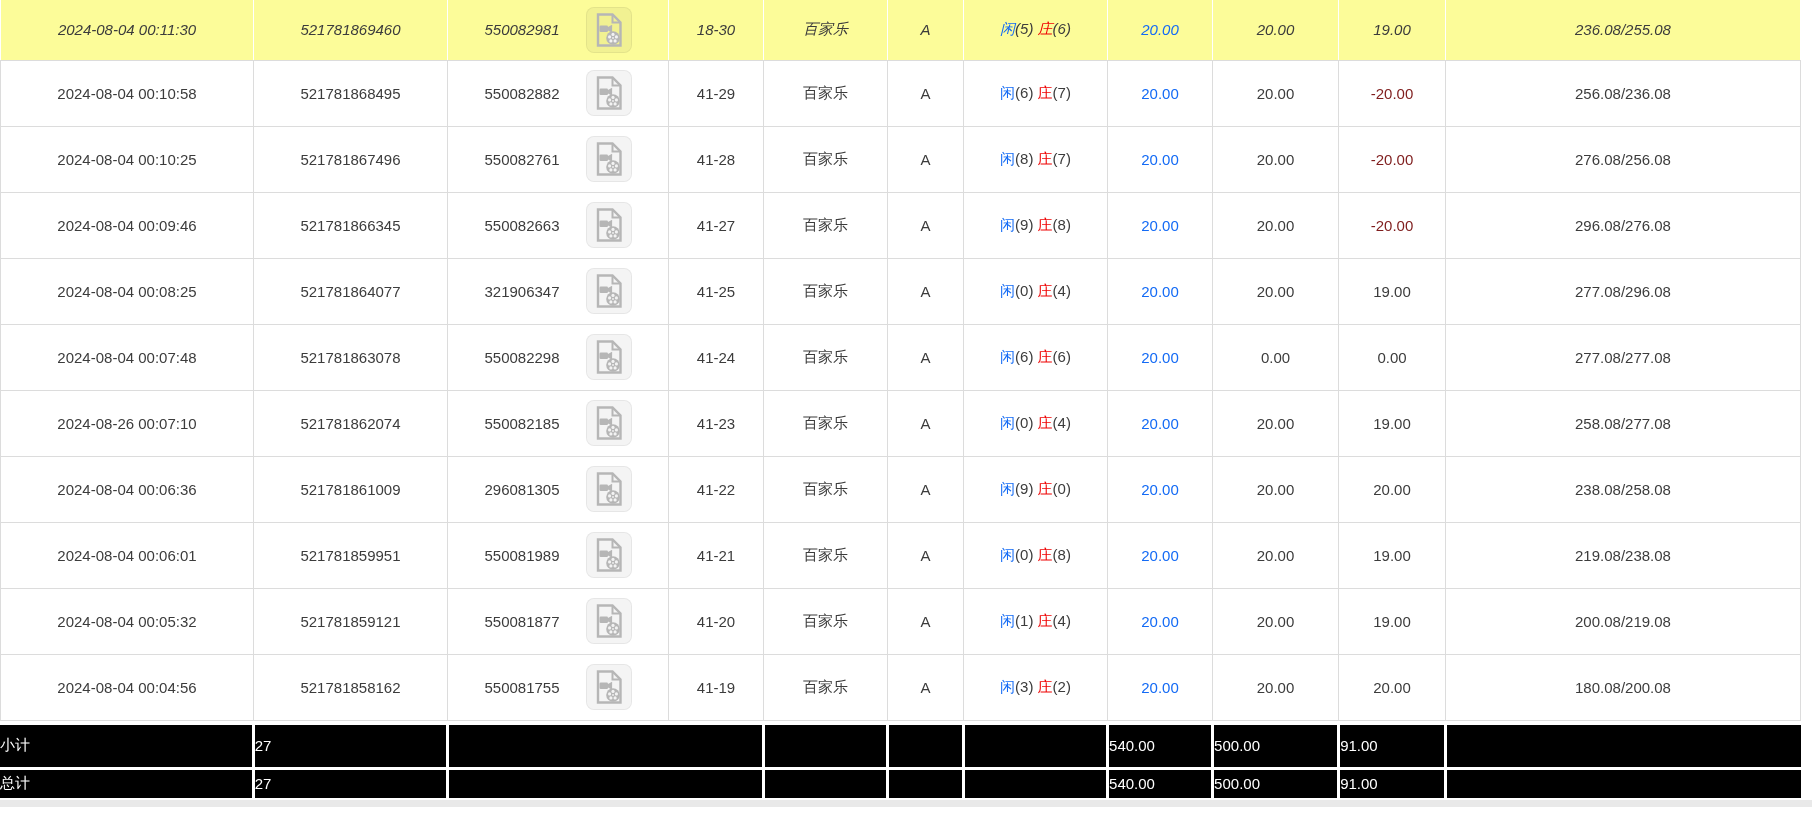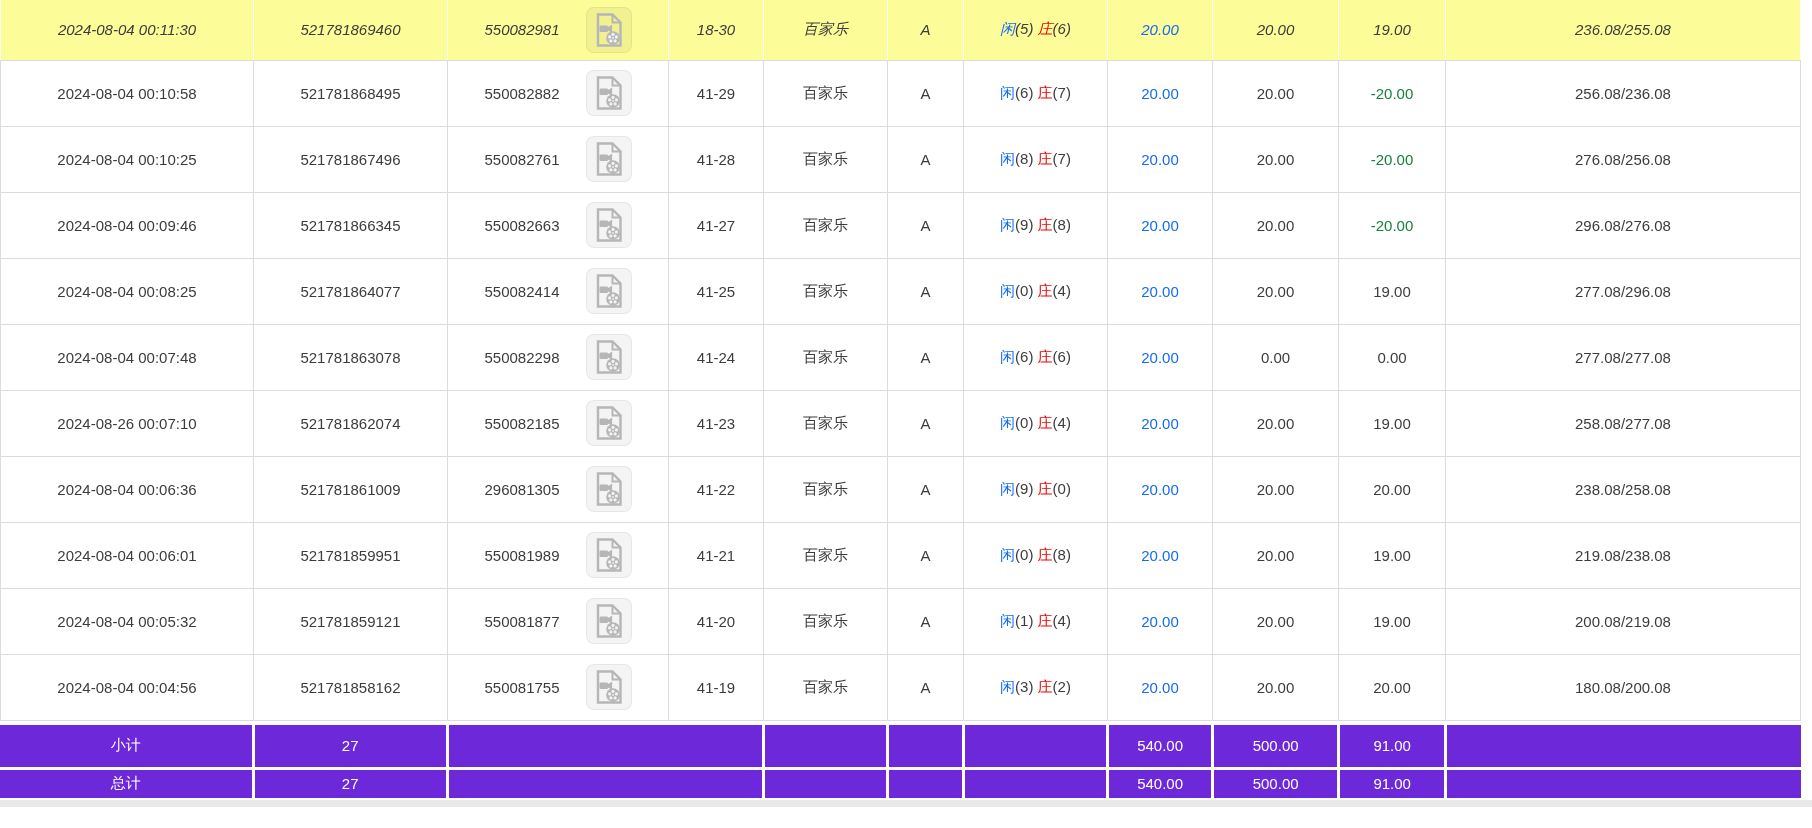--- a/index.html
+++ b/index.html
@@ -15,35 +15,35 @@
     border:1px solid #dcdcdc;
     text-align:center;vertical-align:middle;
     padding:0;overflow:hidden;white-space:nowrap;
   }
   .data-table tr{height:66px;background:#fff;}
   .data-table tr.hl{height:60px;background:#fcfc99;}
   .data-table tr:first-child td{border-top:none;}
   .data-table tr.hl td{border-left-color:rgba(255,255,255,.9);border-right-color:rgba(255,255,255,.9);font-style:italic;}
   .blue{color:#146bf5;}
   .red{color:#ee0202;}
-  .neg{color:#15803d;}
+  .neg{color:#7f1d1d;}
   .round-wrap{display:flex;align-items:center;justify-content:center;gap:26px;}
   .vbtn{
     width:46px;height:46px;flex:0 0 46px;
     border:1px solid rgba(0,0,0,.06);
     border-radius:8px;
     background:rgba(0,0,0,.045);
     display:flex;align-items:center;justify-content:center;
     cursor:pointer;padding:0;
   }
   .fgap1{height:4px;}
   .fgap2{height:3px;}
   .fbar{border-collapse:collapse;table-layout:fixed;width:1801px;}
   .fbar td{
-    background:#6d28d9;color:#fff;text-align:center;vertical-align:middle;
+    background:#000000;color:#fff;vertical-align:middle;
     padding:0;border:none;border-right:3px solid #fff;white-space:nowrap;
   }
   .fbar td:last-child{border-right:none;}
   .fbar.sub tr{height:42px;}
   .fbar.tot tr{height:28px;}
   .bottom-strip{width:1812px;height:7px;background:#e9e9e9;margin-top:2px;}
 </style>
 </head>
 <body>
 
@@ -188,21 +188,21 @@
     <td class="blue">20.00</td>
     <td>20.00</td>
     <td class="neg">-20.00</td>
     <td>296.08/276.08</td>
   </tr>
       <tr>
     <td>2024-08-04 00:08:25</td>
     <td>521781864077</td>
     <td>
       <div class="round-wrap">
-        <span>550082414</span>
+        <span>321906347</span>
         <button class="vbtn">
           <svg width="30" height="34" viewBox="0 0 30 34">
             <path d="M4 1.5 h14.5 l8 8 v23 h-22.5 z" fill="none" stroke="#b6b6b6" stroke-width="2.4"></path>
             <path d="M18.5 1.5 v8 h8" fill="none" stroke="#b6b6b6" stroke-width="2"></path>
             <rect x="5.5" y="12.5" width="8.5" height="6.5" rx="1.2" fill="#b6b6b6"></rect>
             <path d="M13.5 14.2 l4.6 -2.4 v7.9 l-4.6 -2.4 z" fill="#b6b6b6"></path>
             <circle cx="19" cy="25" r="6.8" fill="#b6b6b6"></circle>
             <circle cx="19" cy="21.4" r="1.6" fill="#f3f3f3"></circle>
             <circle cx="15.6" cy="23.9" r="1.6" fill="#f3f3f3"></circle>
             <circle cx="16.9" cy="27.9" r="1.6" fill="#f3f3f3"></circle>

